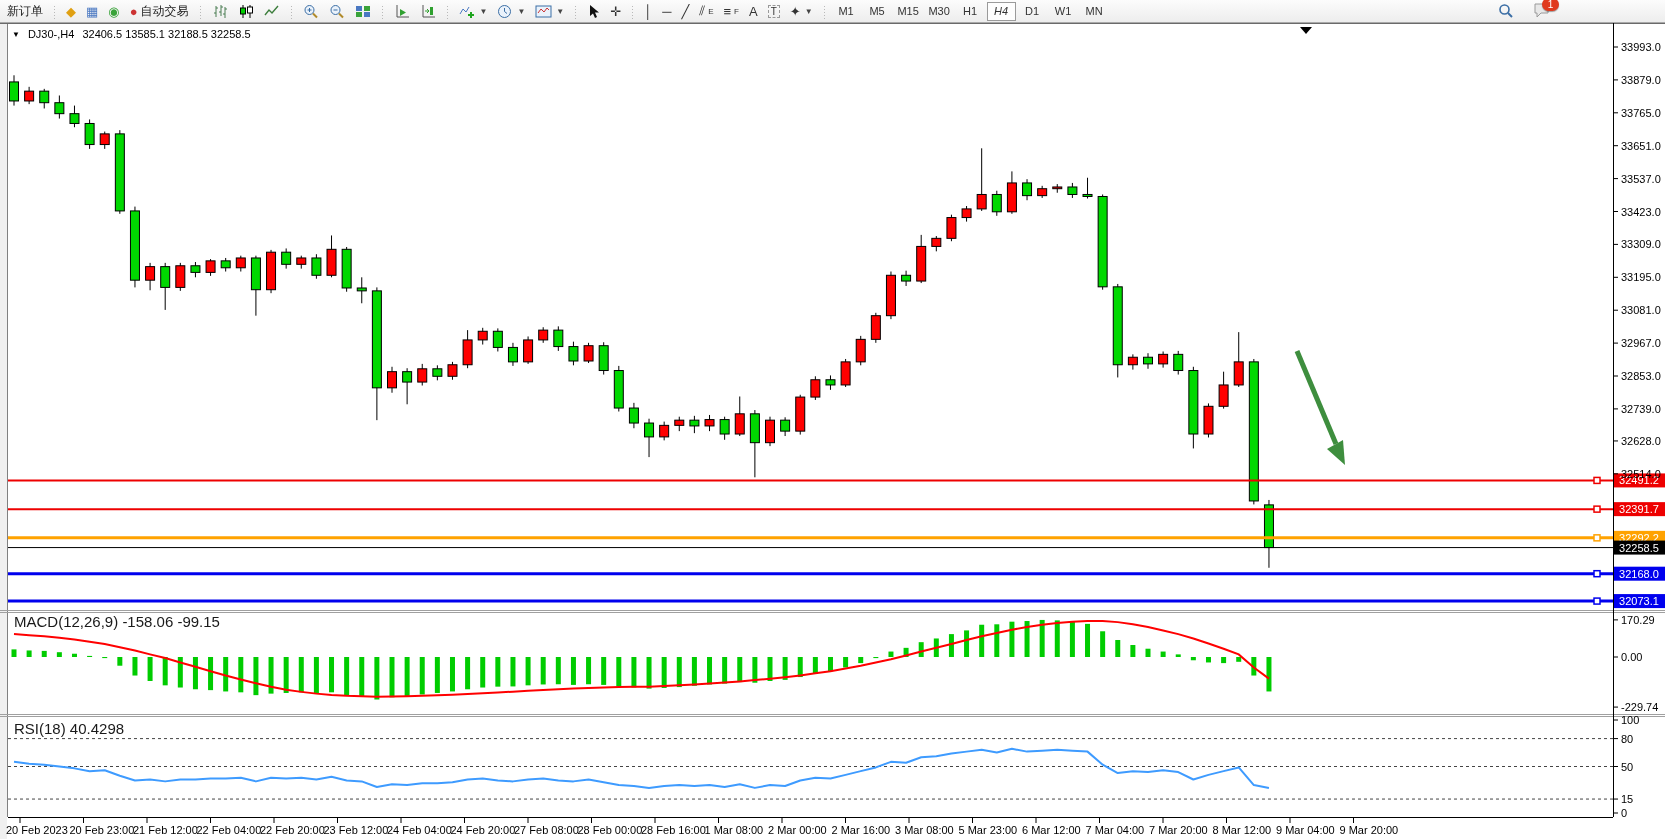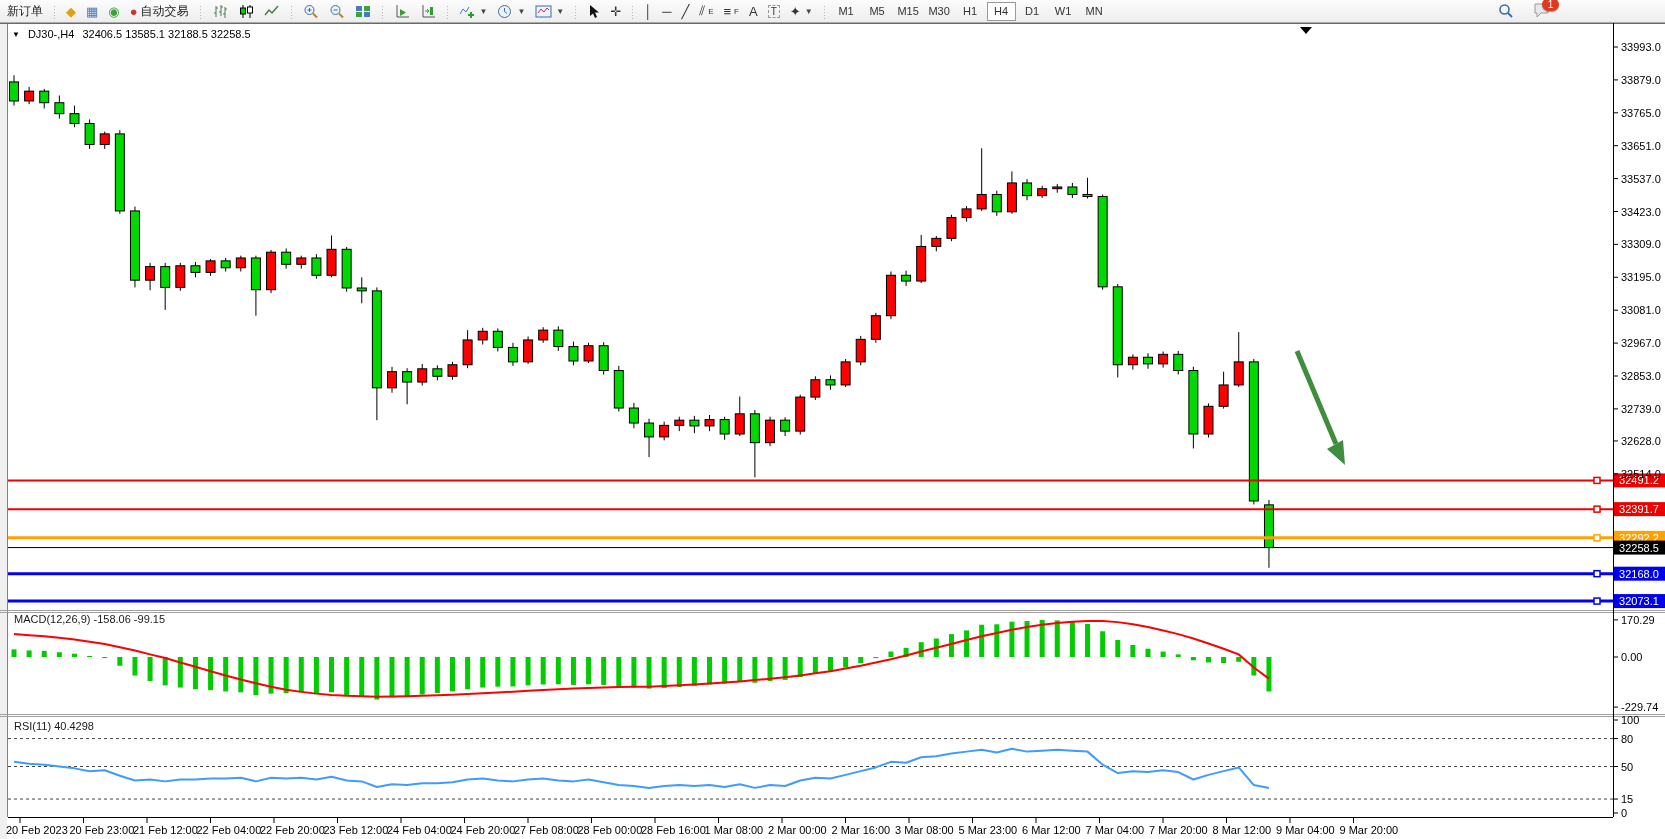--- a/index.html
+++ b/index.html
@@ -15,33 +15,33 @@
     border-radius:2px;background:transparent;font-family:inherit;font-size:12px;color:#222;flex:0 0 auto;cursor:default;}
   .tbtn svg{display:block;}
   .gi{font-size:13px;line-height:13px;}
   .caret{font-size:8px;color:#444;margin-left:1px;}
   .tool-glyph{font-size:13px;color:#333;}
   .tool-sub{font-size:8px;color:#333;vertical-align:sub;}
   .t-label{border:1px dashed #999;font-size:10px;padding:0 2px;color:#333;}
   .tf-box{display:flex;align-items:flex-end;flex:0 0 auto;}
   .tf{width:27px;height:17px;line-height:17px;text-align:center;font-size:11px;color:#333;
     border:1px solid transparent;margin:0 1px;flex:0 0 auto;}
-  .tf.active{border:1px solid #9a9a9a;background:#fdfdfd;}
+  .tf.active{border:1px solid #9a9a9a;background:#fdfdfd;font-style:italic;}
   .right-group{margin-left:auto;display:flex;align-items:center;margin-right:112px;}
   .chat-wrap{position:relative;margin-left:14px;}
   .badge{position:absolute;top:-4px;right:-8px;min-width:13px;height:13px;border-radius:8px;
     background:#e03a1e;color:#fff;font-size:10px;line-height:13px;text-align:center;padding:0 2px;
     box-shadow:0 1px 1px rgba(0,0,0,.35);}
 
   
   .chart-window{position:absolute;top:23px;left:0;width:1665px;height:816px;background:#fff;}
   #chart-canvas{position:absolute;top:0;left:0;}
   .chart-title{position:absolute;top:5px;left:12px;font-size:11px;color:#000;display:flex;gap:8px;align-items:center;}
   .chart-title .expander{font-size:8px;color:#000;}
-  .pane-label{position:absolute;left:14px;font-size:11px;color:#1a1a1a;}
+  .pane-label{position:absolute;left:14px;font-size:15px;color:#1a1a1a;}
   .pane-label b{font-weight:normal;}
 </style>
 </head>
 <body>
 
 <div class="toolbar">
   <button class="tbtn">新订单</button>
   <div class="grip"></div>
 
   <button class="tbtn">
@@ -606,16 +606,16 @@
     <span class="expander">▼</span>
     <span>DJ30-,H4</span>
     <span>32406.5 13585.1 32188.5 32258.5</span>
   </div>
 
   <div class="pane-label" style="top:590px">
     <b>MACD(12,26,9)</b>
     <span>-158.06 -99.15</span>
   </div>
   <div class="pane-label" style="top:697px">
-    <b>RSI(11)</b>
+    <b>RSI(18)</b>
     <span>40.4298</span>
   </div>
 </div>
 
 </body></html>

